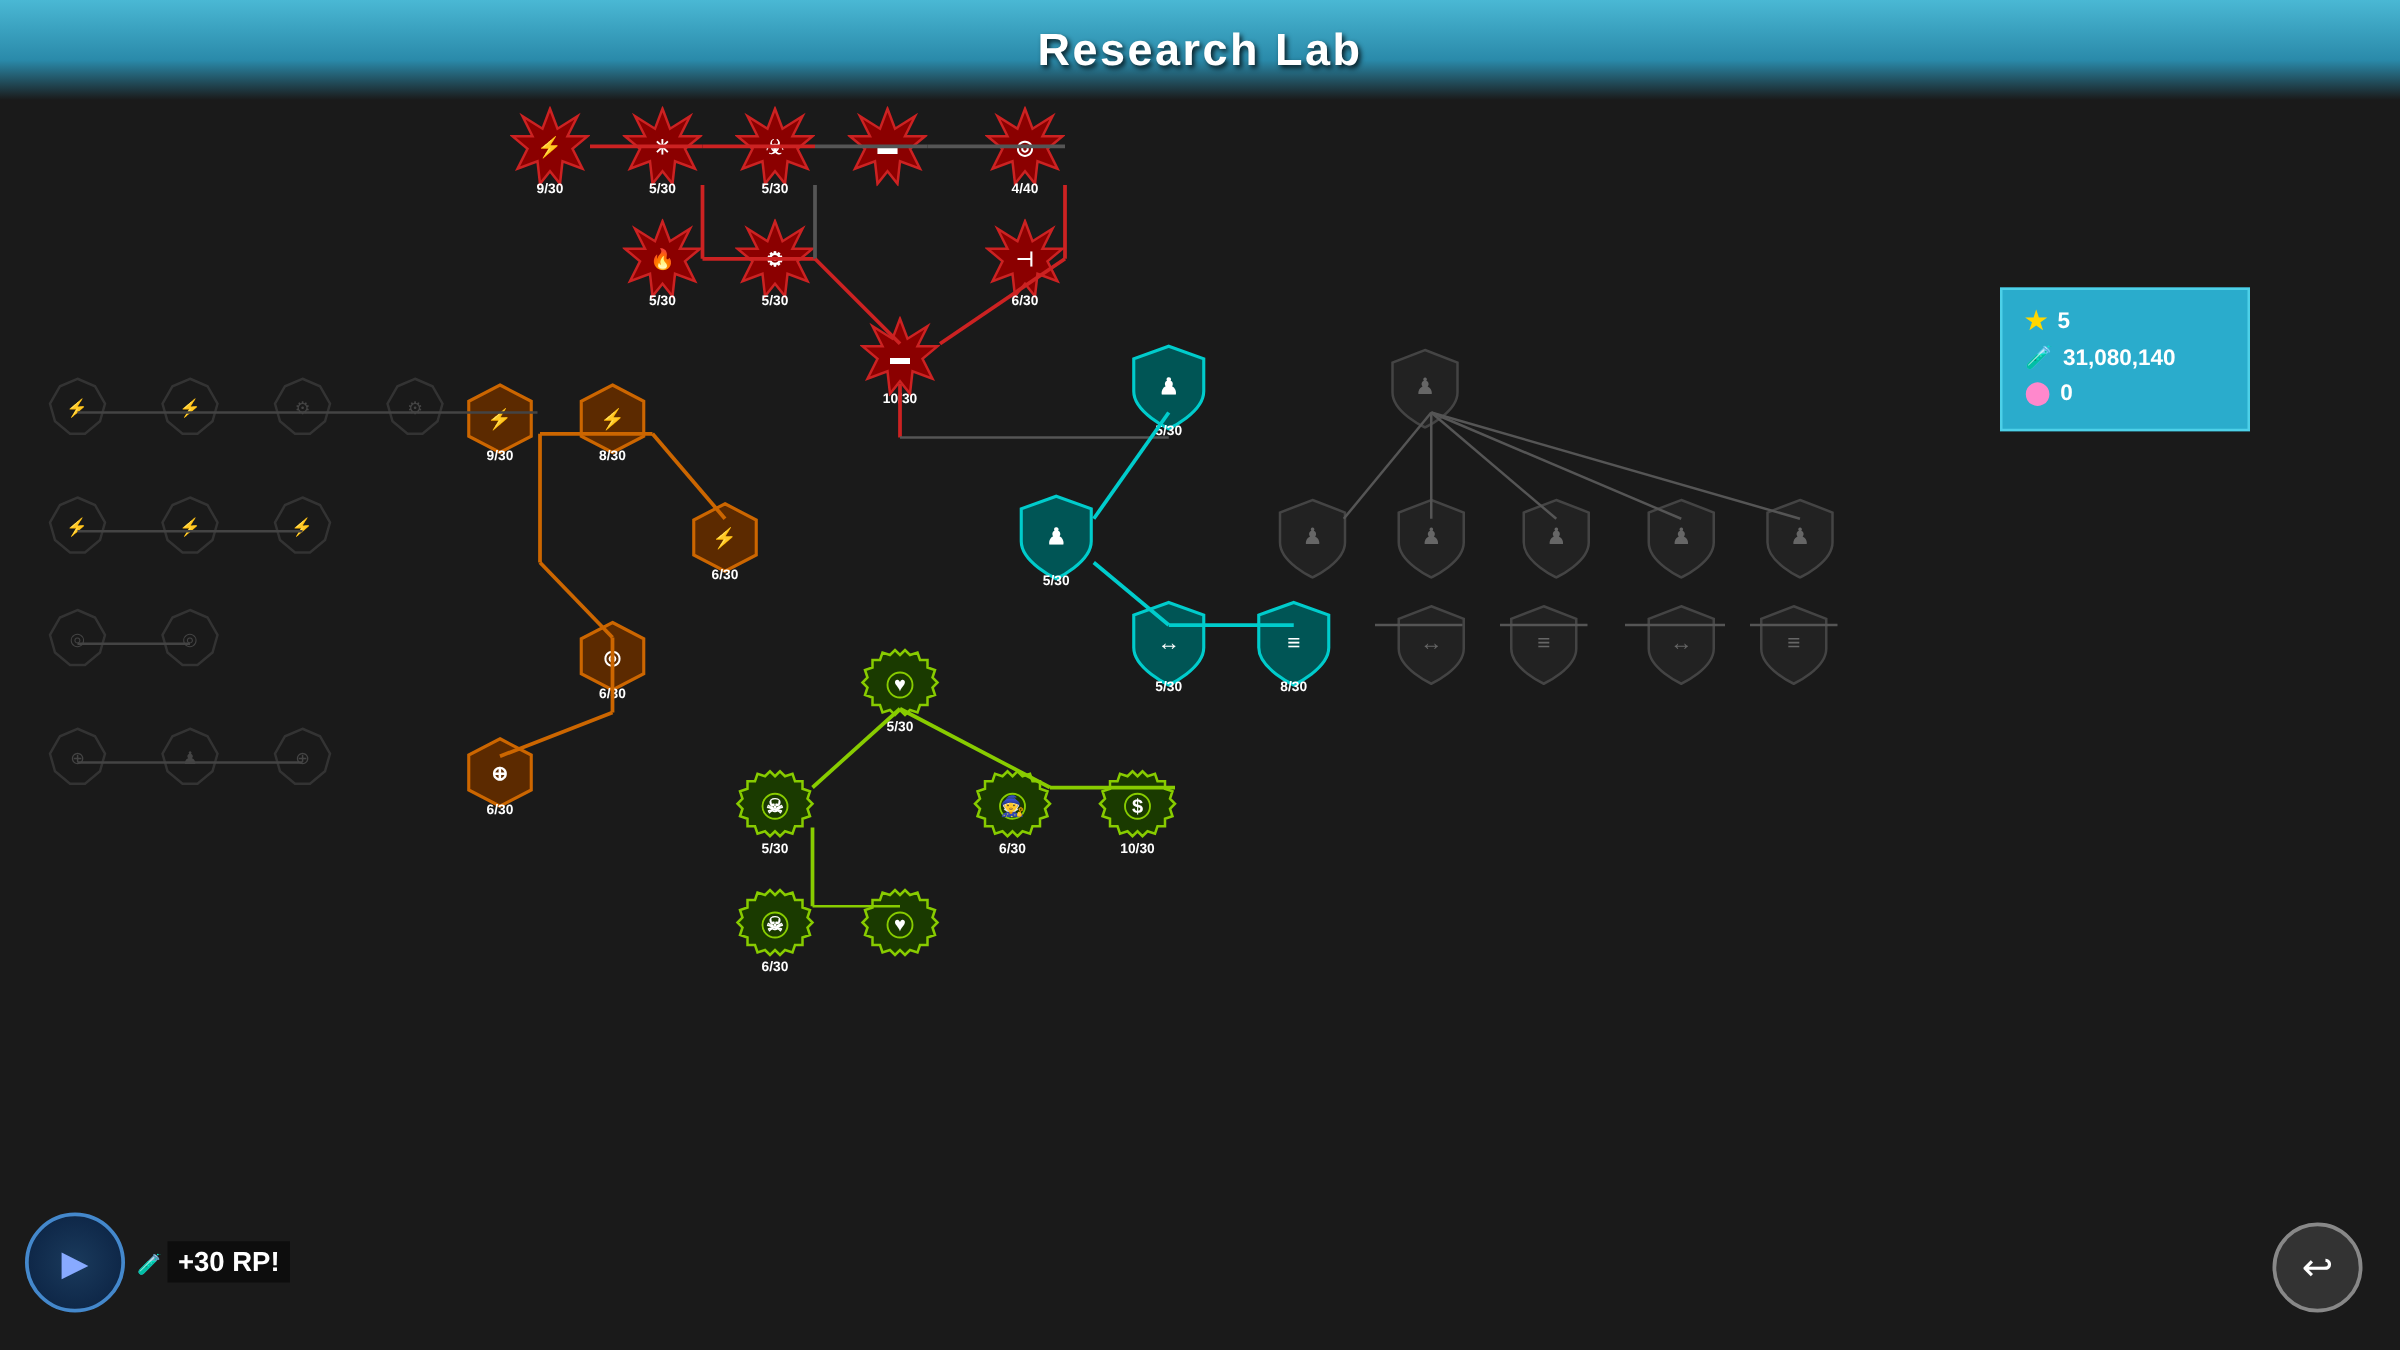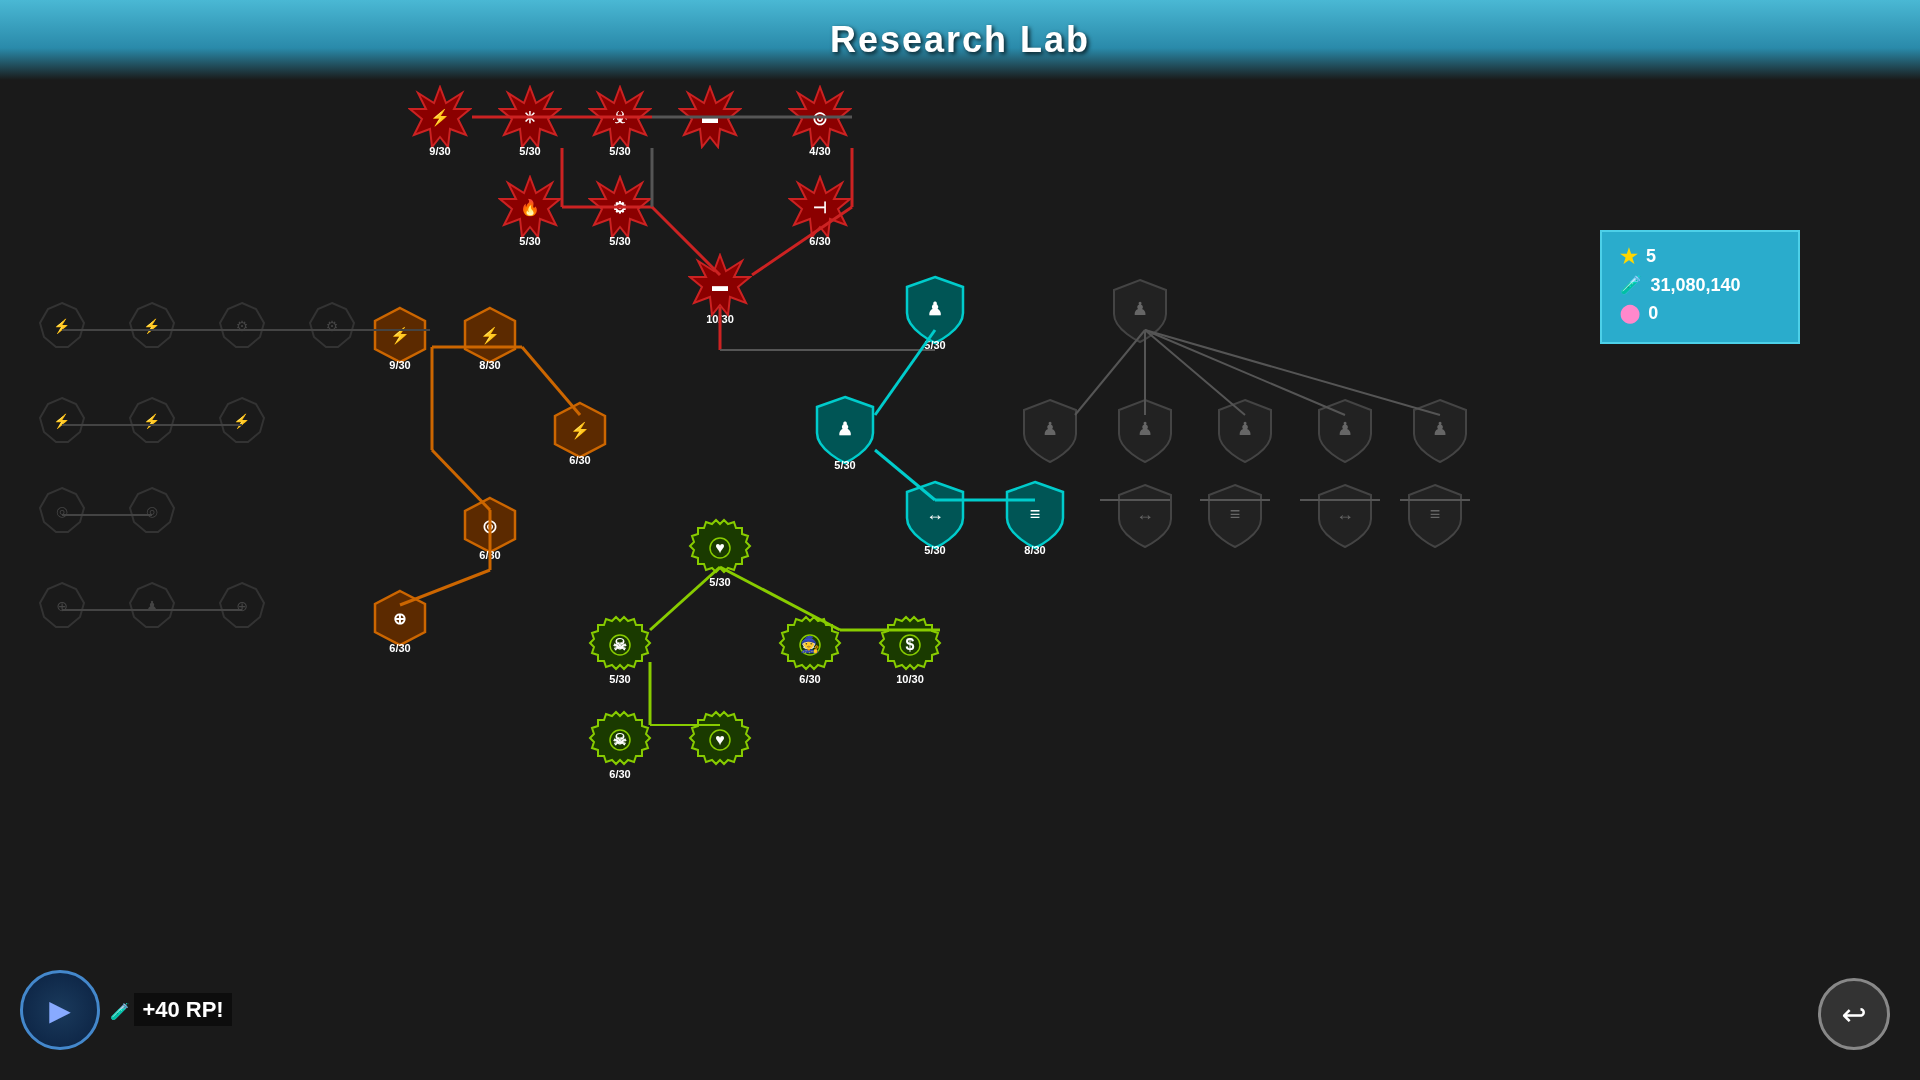--- a/index.html
+++ b/index.html
@@ -234,21 +234,21 @@
         <polygon points="32,2 38,18 54,8 46,24 62,24 50,34 58,50 42,44 40,62 32,52 24,62 22,44 6,50 14,34 2,24 18,24 10,8 26,18" fill="#8b0000" stroke="#cc2222" stroke-width="2"></polygon>
         <text x="32" y="38" text-anchor="middle" fill="white" font-size="16" font-weight="bold">▬</text>
       </svg>
       <span style="color:white;font-size:11px;font-weight:bold;margin-top:-4px;"></span>
     </div>
     <div style="position: absolute; left: 788px; top: 85px; display: flex; flex-direction: column; align-items: center; cursor: pointer;">
       <svg width="64" height="64" viewBox="0 0 64 64">
         <polygon points="32,2 38,18 54,8 46,24 62,24 50,34 58,50 42,44 40,62 32,52 24,62 22,44 6,50 14,34 2,24 18,24 10,8 26,18" fill="#8b0000" stroke="#cc2222" stroke-width="2"></polygon>
         <text x="32" y="38" text-anchor="middle" fill="white" font-size="16" font-weight="bold">◎</text>
       </svg>
-      <span style="color:white;font-size:11px;font-weight:bold;margin-top:-4px;">4/30</span>
+      <span style="color:white;font-size:11px;font-weight:bold;margin-top:-4px;">4/40</span>
     </div>
     <div style="position: absolute; left: 498px; top: 175px; display: flex; flex-direction: column; align-items: center; cursor: pointer;">
       <svg width="64" height="64" viewBox="0 0 64 64">
         <polygon points="32,2 38,18 54,8 46,24 62,24 50,34 58,50 42,44 40,62 32,52 24,62 22,44 6,50 14,34 2,24 18,24 10,8 26,18" fill="#8b0000" stroke="#cc2222" stroke-width="2"></polygon>
         <text x="32" y="38" text-anchor="middle" fill="white" font-size="16" font-weight="bold">🔥</text>
       </svg>
       <span style="color:white;font-size:11px;font-weight:bold;margin-top:-4px;">5/30</span>
     </div>
     <div style="position: absolute; left: 588px; top: 175px; display: flex; flex-direction: column; align-items: center; cursor: pointer;">
       <svg width="64" height="64" viewBox="0 0 64 64">
@@ -525,19 +525,19 @@
       </svg>
     </div>
   </div>
 
 <div class="bottom-left-panel">
   <div class="film-button">
     <span class="film-icon">▶</span>
   </div>
   <div>
     <span class="rp-plus">🧪</span>
-    <span class="rp-bonus">+40 RP!</span>
+    <span class="rp-bonus">+30 RP!</span>
   </div>
 </div>
 
 <div class="back-button">
   <span>↩</span>
 </div>
 
 </body></html>

